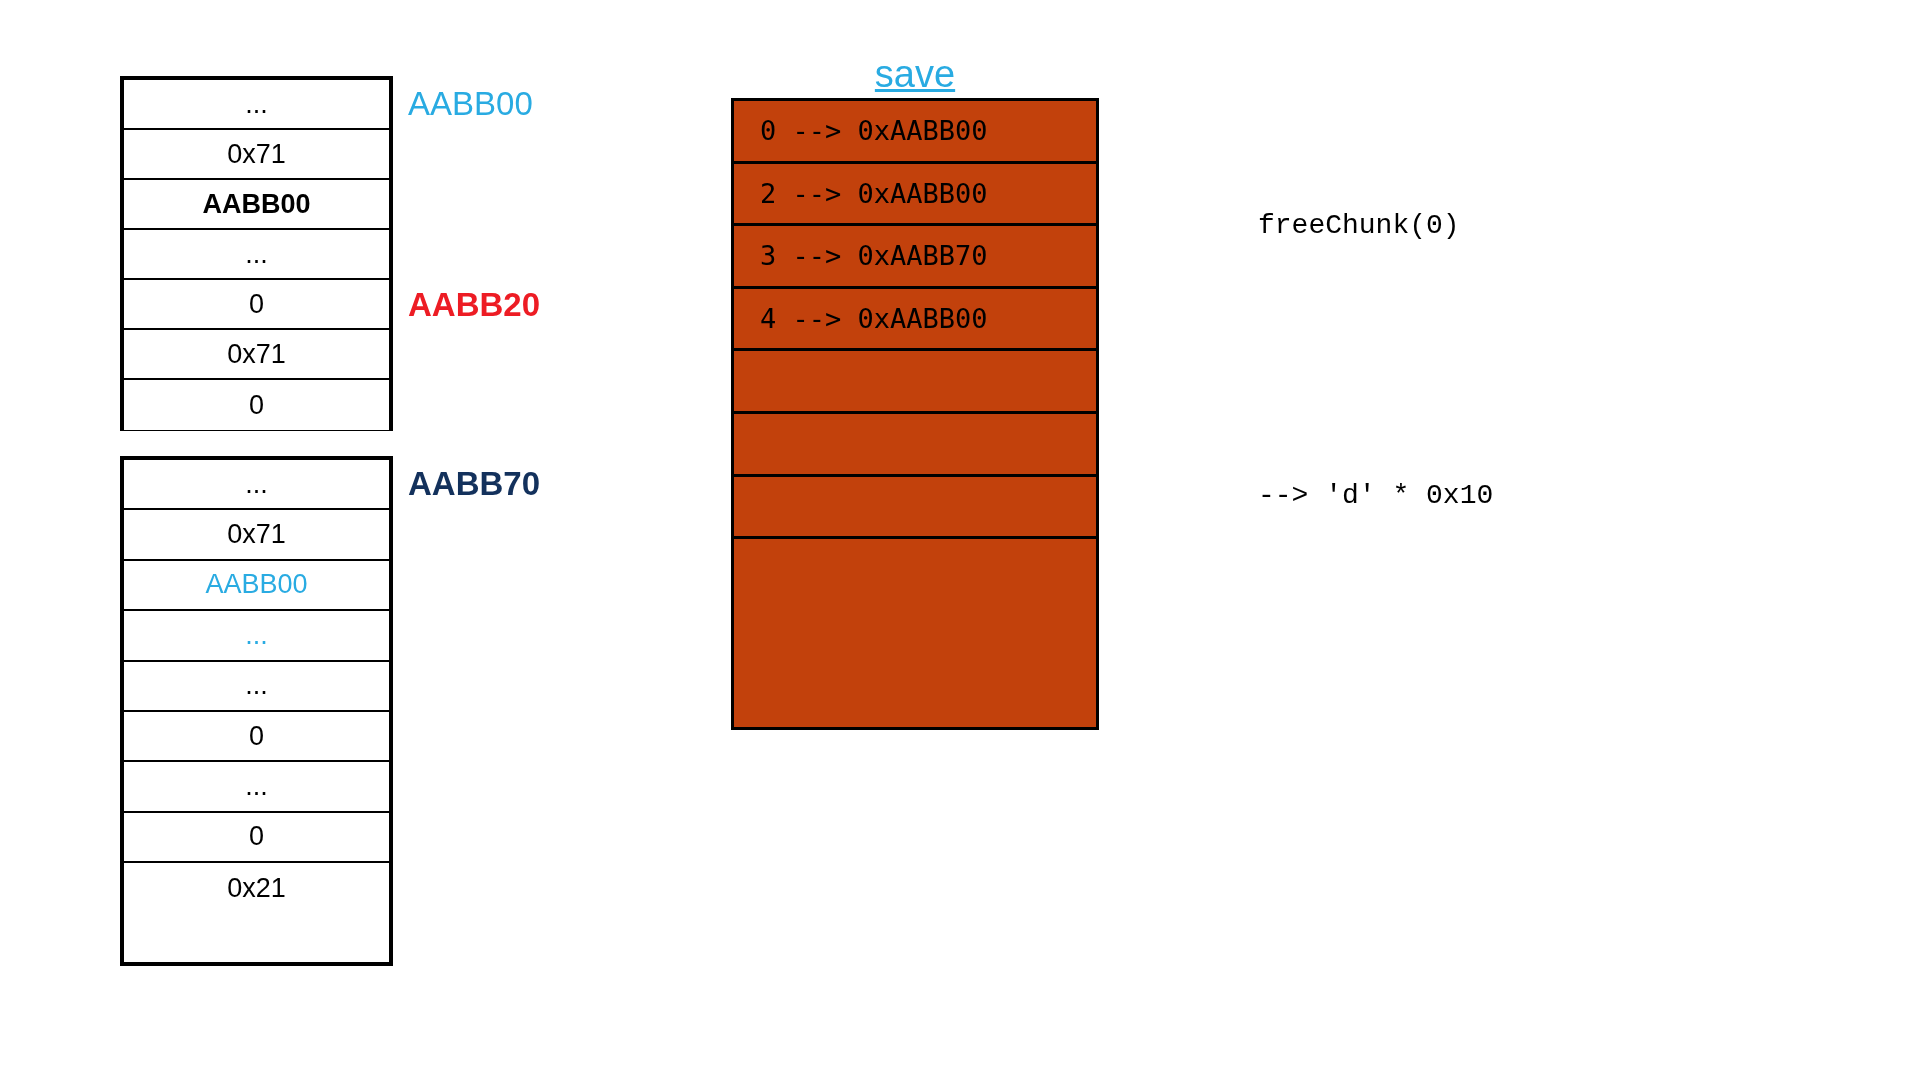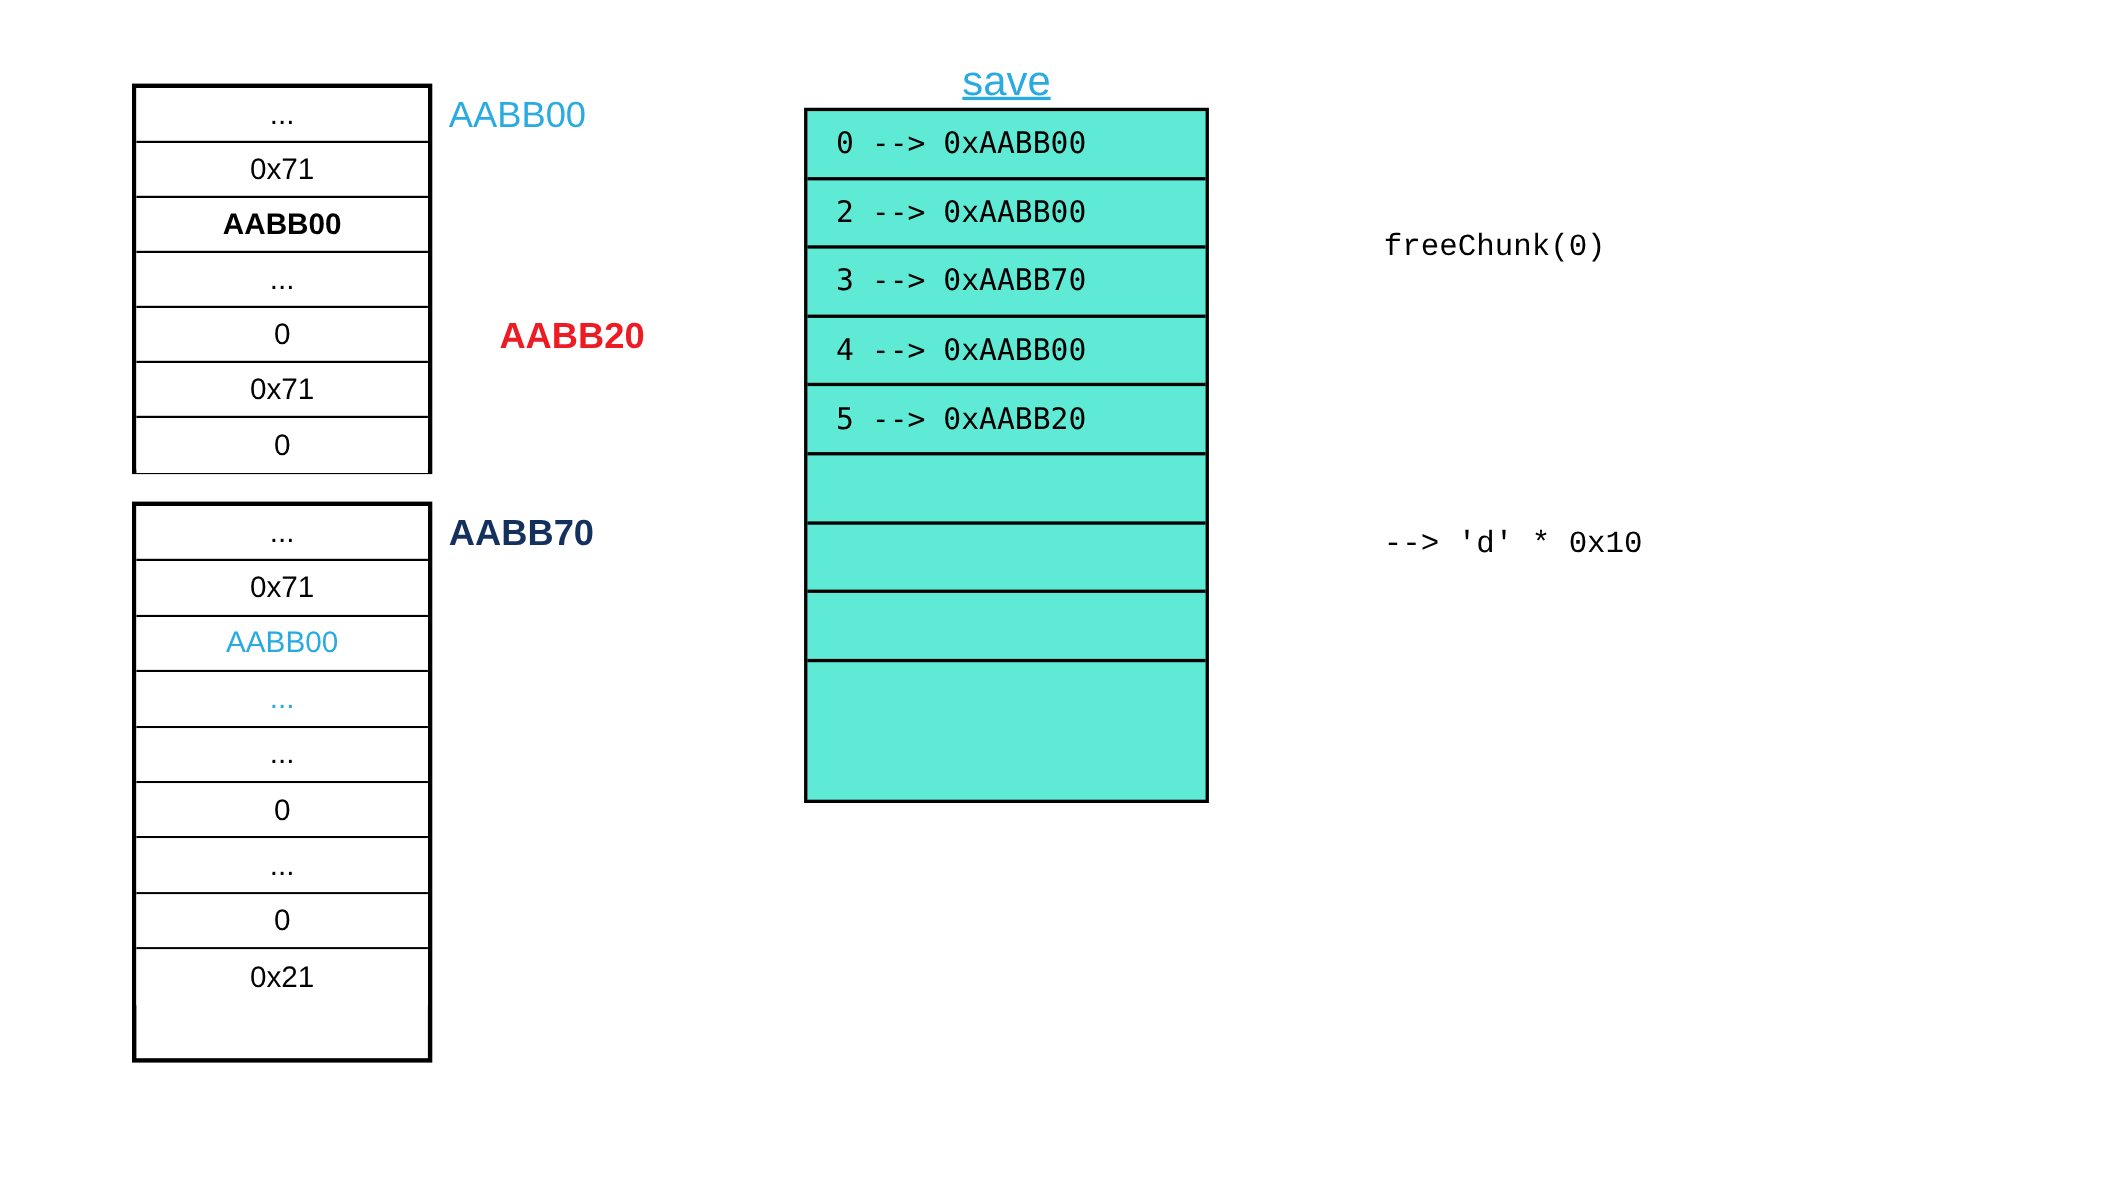--- a/index.html
+++ b/index.html
@@ -60,21 +60,21 @@
 
   
   .ptr-label {
     position: absolute;
     font-family: "Liberation Sans", sans-serif;
     font-size: 33px;
     line-height: 1;
     white-space: nowrap;
   }
   #label-aabb00 { left: 408px; top: 87px;  color: #29ABE2; font-weight: normal; }
-  #label-aabb20 { left: 408px; top: 288px; color: #ED1C24; font-weight: bold; margin-left: 46px; }
+  #label-aabb20 { left: 408px; top: 288px; color: #ED1C24; font-weight: bold; }
   #label-aabb70 { left: 408px; top: 467px; color: #13315C; font-weight: bold; }
 
   
   #save-title {
     position: absolute;
     left: 731px;
     top: 55px;
     width: 368px;
     text-align: center;
     font-family: "Liberation Sans", sans-serif;
@@ -84,21 +84,21 @@
     text-decoration: underline;
   }
   #save-table {
     position: absolute;
     left: 731px;
     top: 98px;
     width: 368px;
     height: 632px;
     border: 3px solid #000000;
     box-sizing: border-box;
-    background: #5eead4;
+    background: #c2410c;
   }
   #save-table .save-row {
     height: 62.6px;
     border-bottom: 3px solid #000000;
     box-sizing: border-box;
     display: flex;
     align-items: center;
     padding-left: 26px;
     font-family: "DejaVu Sans Mono", monospace;
     font-size: 27px;
@@ -150,21 +150,20 @@
 <div class="ptr-label" id="label-aabb00">AABB00</div>
 <div class="ptr-label" id="label-aabb20">AABB20</div>
 <div class="ptr-label" id="label-aabb70">AABB70</div>
 
 <div id="save-title">save</div>
 <div id="save-table">
   <div class="save-row">0 --&gt; 0xAABB00</div>
   <div class="save-row">2 --&gt; 0xAABB00</div>
   <div class="save-row">3 --&gt; 0xAABB70</div>
   <div class="save-row">4 --&gt; 0xAABB00</div>
-  <div class="save-row">5 --&gt; 0xAABB20</div>
   <div class="save-row"></div>
   <div class="save-row"></div>
   <div class="save-row"></div>
   <div class="save-row"></div>
 </div>
 
 <div id="code-block">
   <div class="code-line">freeChunk(0)</div>
   <div class="code-line blank"></div>
   <div class="code-line">--&gt; 'd' * 0x10</div>

